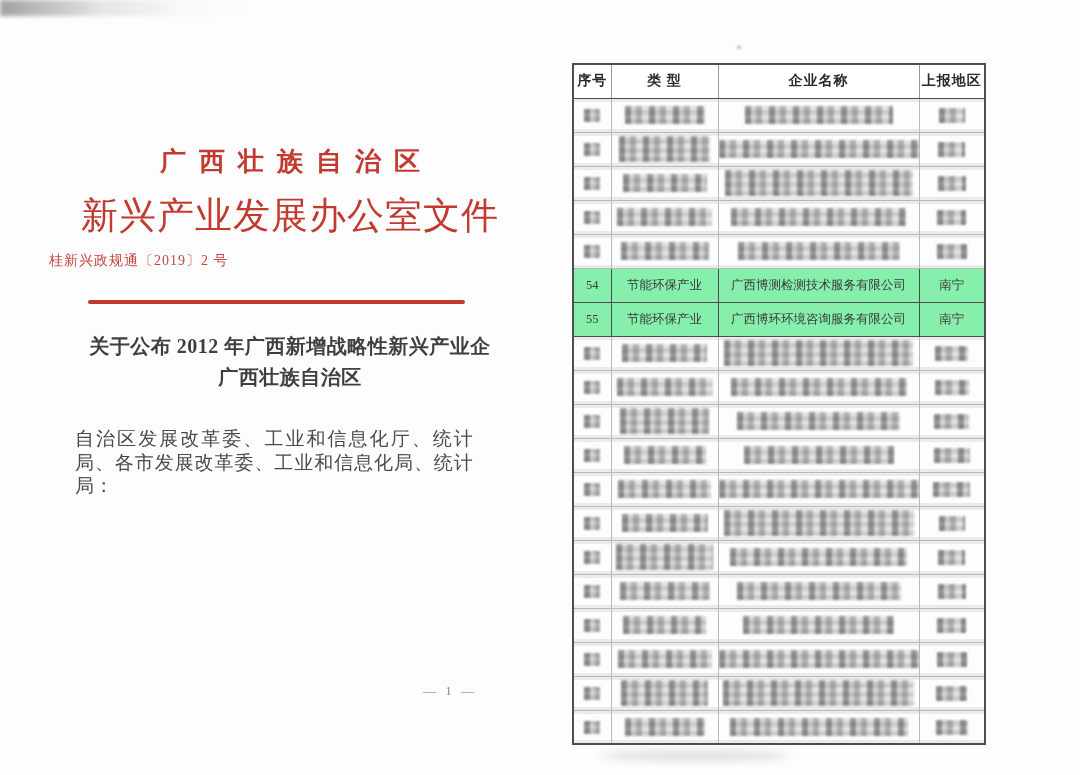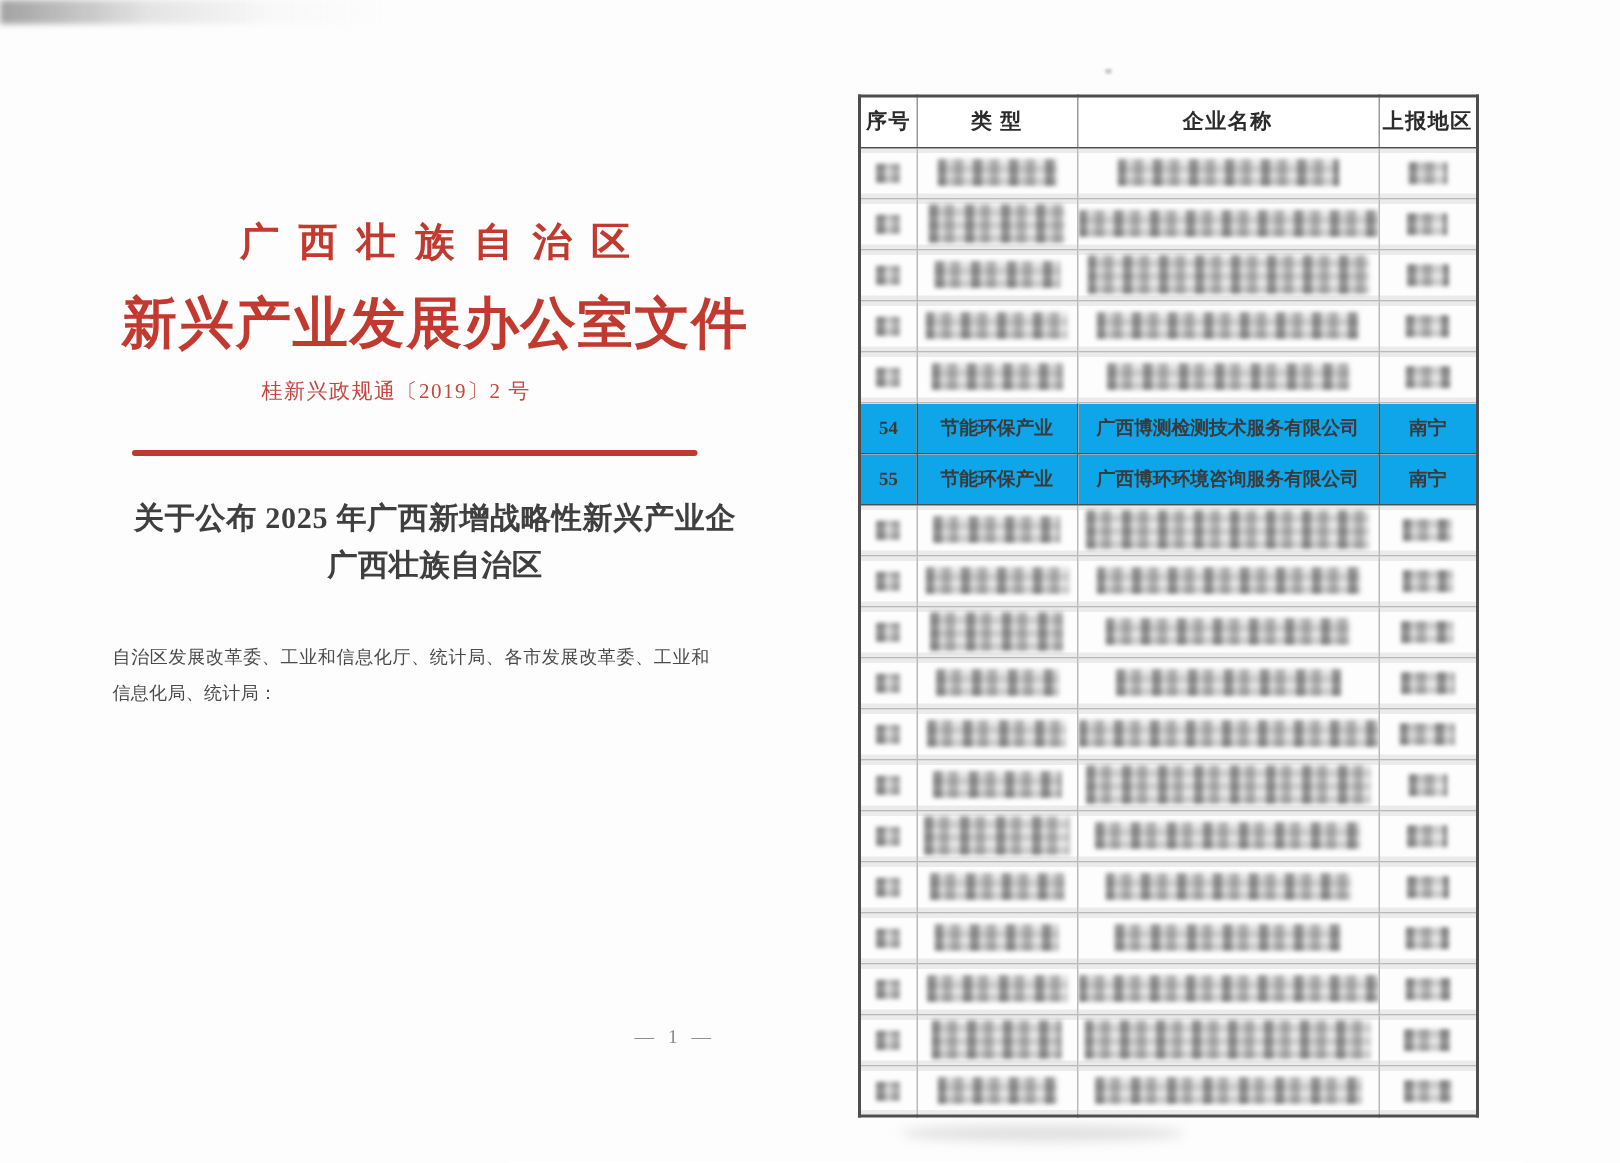--- a/index.html
+++ b/index.html
@@ -27,40 +27,40 @@
   
   .doc { position:absolute; left:75px; top:0; width:430px; height:775px; }
   .org-line {
     position:absolute; top:144px; left:0; width:100%;
     text-align:center; font-size:26px; font-weight:bold;
     color:var(--header-red,#c23a2f);
     letter-spacing:13px; text-indent:13px;
   }
   .office-title {
     position:absolute; top:191px; left:-15px; width:460px;
-    text-align:center; font-size:37px; font-weight:bold;
+    text-align:center; font-size:37px; font-weight:normal;
     color:var(--header-red,#c23a2f); letter-spacing:1px;
   }
   .doc-number {
     position:absolute; top:252px; left:0; width:100%;
-    text-align:center; transform:translateX(-26px);
+    text-align:left; transform:translateX(-26px);
     font-size:14px; color:var(--doc-number-red,#c5463c); letter-spacing:1px;
   }
   .red-rule {
     position:absolute; top:300px; left:13px; width:377px; height:4px;
     background:var(--rule-red,#c0392e); border-radius:2px;
   }
   .subject {
     position:absolute; top:331px; left:-5px; width:440px;
     text-align:center; font-size:20px; font-weight:bold;
     color:#3f3f3f; line-height:31px; letter-spacing:0.5px;
   }
   .doc-body {
     position:absolute; top:427px; left:0; width:398px;
-    font-size:12px; line-height:23.5px; text-align:justify;
+    font-size:19px; line-height:23.5px; text-align:justify;
     color:var(--body-text,#4a4a4a); letter-spacing:0.2px;
   }
   .doc-body p.indent { text-indent:2em; }
   .page-number {
     position:absolute; top:683px; left:330px; width:90px;
     text-align:center; font-size:13px; color:#8a8a8a; letter-spacing:3px;
   }
   
   .table-wrap { position:absolute; left:572px; top:63px; }
   table.company-table {
@@ -74,21 +74,21 @@
   .company-table col.c4 { width:66px; }
   .company-table th, .company-table td {
     border:1px solid #9a9a9a; text-align:center; vertical-align:middle;
     overflow:hidden; white-space:nowrap;
   }
   .company-table th {
     height:34px; font-size:14px; font-weight:bold; color:#2b2b2b;
     letter-spacing:1px; border-bottom:1.5px solid #4e4e4e; background:#fff;
   }
   .company-table td { height:34px; font-size:12.5px; color:#3a3a3a; }
-  tr.visible-row td { border-color:#4c4c4c; background:#0ea5e9;font-weight:bold; }
+  tr.visible-row td { border-color:#4c4c4c; background:#86efac; }
   tr.redacted td {
     background:#fdfdfd;
     border-color:#b9b9b9;
     box-shadow: inset 0 3px 0 rgba(205,205,205,.38), inset 0 -3px 0 rgba(205,205,205,.38);
   }
   .mosaic {
     display:inline-block; vertical-align:middle; border-radius:1px;
     background-image:
       repeating-linear-gradient(90deg, rgba(75,75,75,.55) 0 6px, rgba(170,170,170,.35) 6px 11px, rgba(115,115,115,.5) 11px 17px, rgba(200,200,200,.3) 17px 24px),
       repeating-linear-gradient(0deg, rgba(150,150,150,.45) 0 5px, rgba(225,225,225,.45) 5px 9px);
@@ -103,21 +103,21 @@
   <div class="artifact-top-left"></div>
   <div class="artifact-bottom"></div>
   <div class="artifact-dot"></div>
 
   <div class="doc">
     <div class="org-line">广西壮族自治区</div>
     <div class="office-title">新兴产业发展办公室文件</div>
     <div class="doc-number">桂新兴政规通〔2019〕2 号</div>
     <div class="red-rule"></div>
     <div class="subject">
-      <div>关于公布 2025 年广西新增战略性新兴产业企</div>
+      <div>关于公布 2012 年广西新增战略性新兴产业企</div>
       <div>广西壮族自治区</div>
     </div>
     <div class="doc-body">
       <p>自治区发展改革委、工业和信息化厅、统计局、各市发展改革委、工业和信息化局、统计局：</p>
     </div>
     <div class="page-number">— 1 —</div>
   </div>
 
   <div class="table-wrap">
     <table class="company-table">

